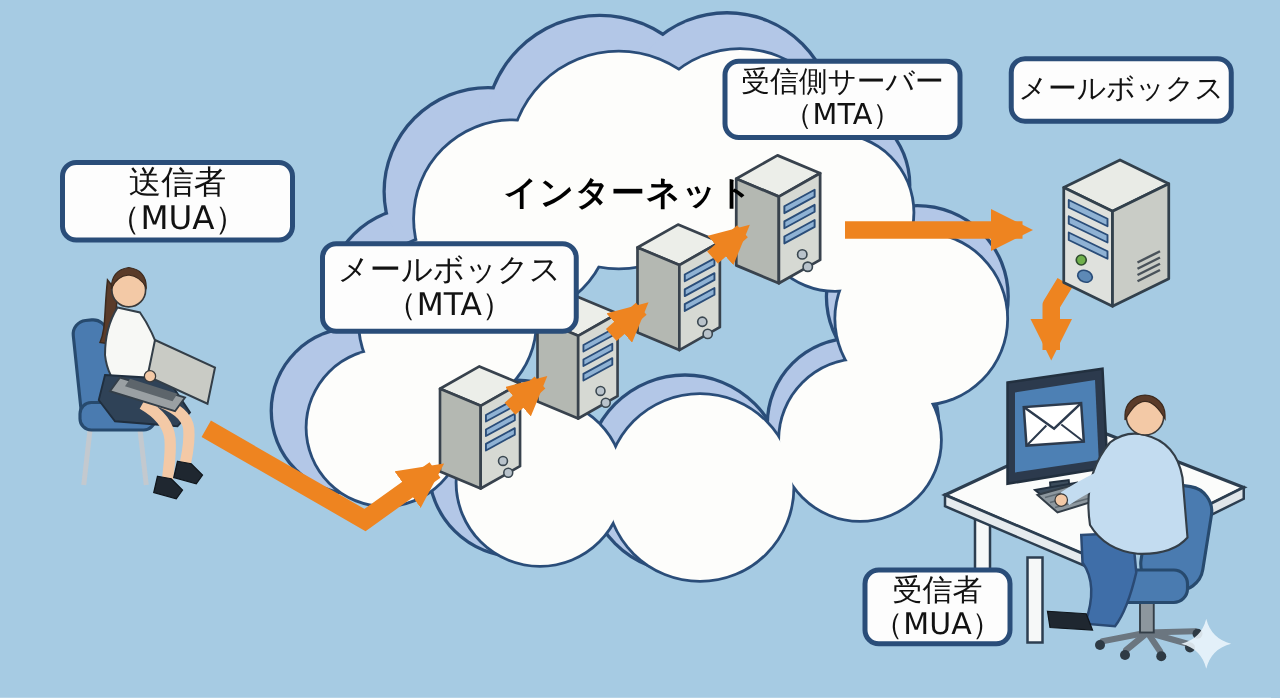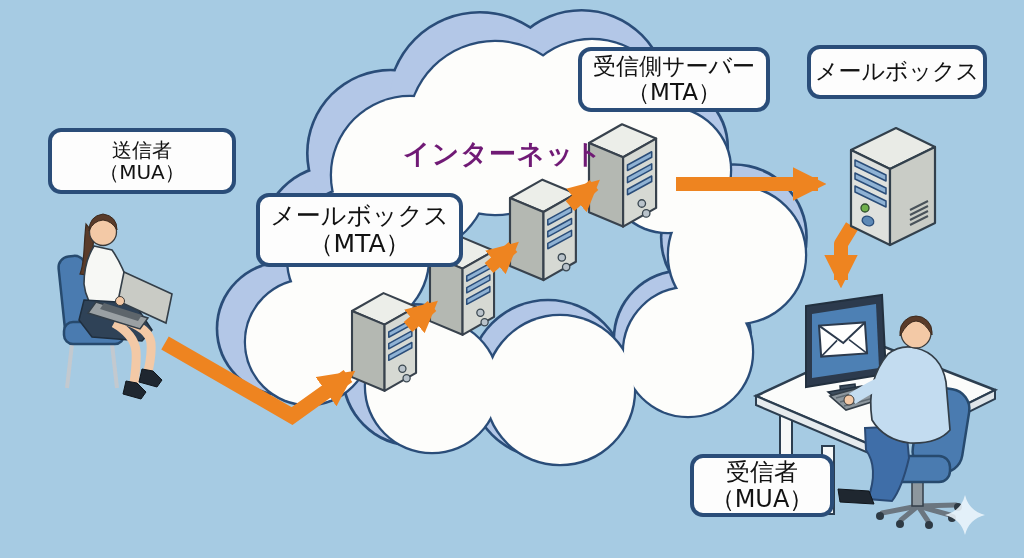--- a/index.html
+++ b/index.html
@@ -9,28 +9,28 @@
     background:#a6cbe3;
   }
   .stage svg{position:absolute;left:0;top:0;}
   .label-box{
     position:absolute;display:flex;flex-direction:column;align-items:center;justify-content:center;
     background:#fdfdfd;border:4px solid #2a4d79;border-radius:13px;
     color:#121212;font-weight:400;text-align:center;line-height:1.12;
     box-sizing:border-box;z-index:5;
   }
   .label-box .l1,.label-box .l2{display:block;white-space:nowrap;}
-  #lbl-sender{left:48px;top:128px;width:188px;height:66px;font-size:20px;}
+  #lbl-sender{left:48px;top:128px;width:188px;height:66px;font-size:26px;}
   #lbl-sending-server{left:256px;top:193px;width:207px;height:74px;font-size:25px;}
   #lbl-receiving-server{left:578px;top:47px;width:192px;height:65px;font-size:23px;}
   #lbl-mailbox{left:807px;top:45px;width:180px;height:54px;font-size:23px;gap:24px;}
-  #lbl-receiver{left:690px;top:454px;width:144px;height:63px;font-size:24px;}
+  #lbl-receiver{left:690px;top:454px;width:120px;height:63px;font-size:24px;}
   #lbl-internet{
     position:absolute;left:403px;top:136px;width:194px;height:34px;
-    font-size:27px;font-weight:600;color:#701a75;text-align:center;z-index:4;
+    font-size:27px;font-weight:600;color:#000000;text-align:center;z-index:4;
     letter-spacing:1px;white-space:nowrap;
   }
 </style>
 </head>
 <body>
 
 <div class="stage">
 
 <svg width="1024" height="558" viewBox="0 0 1024 558">
   <defs>

